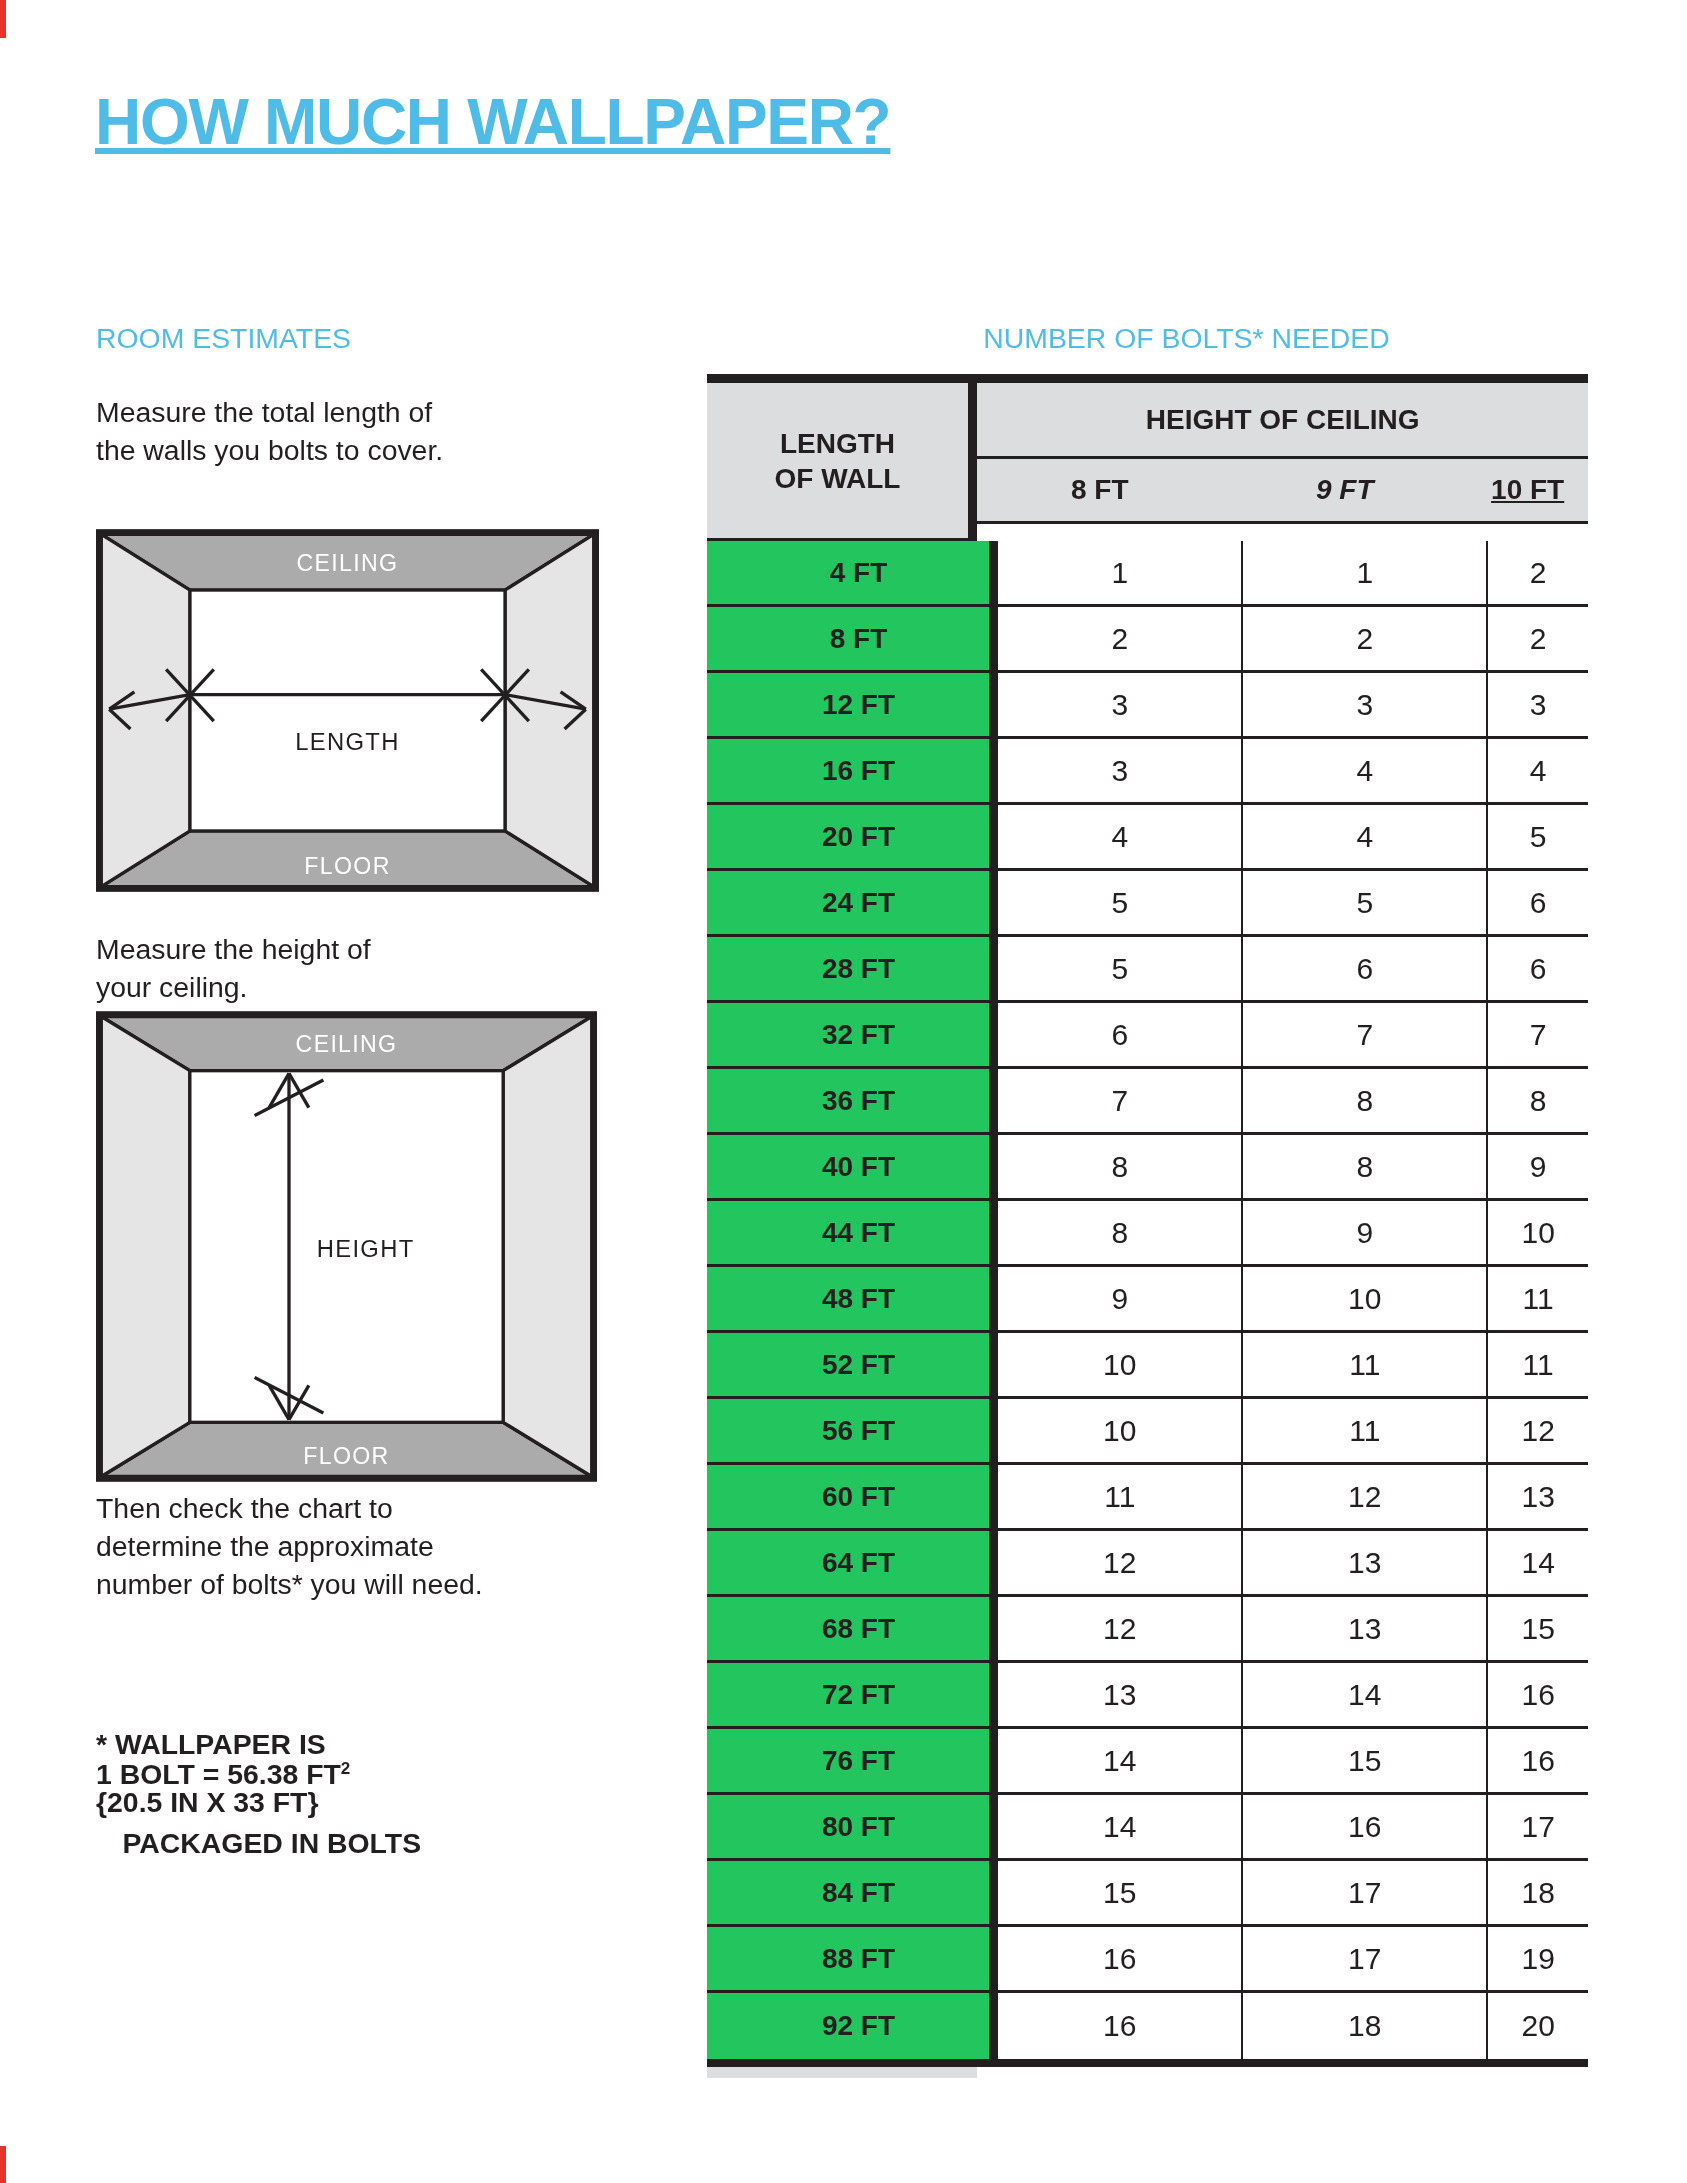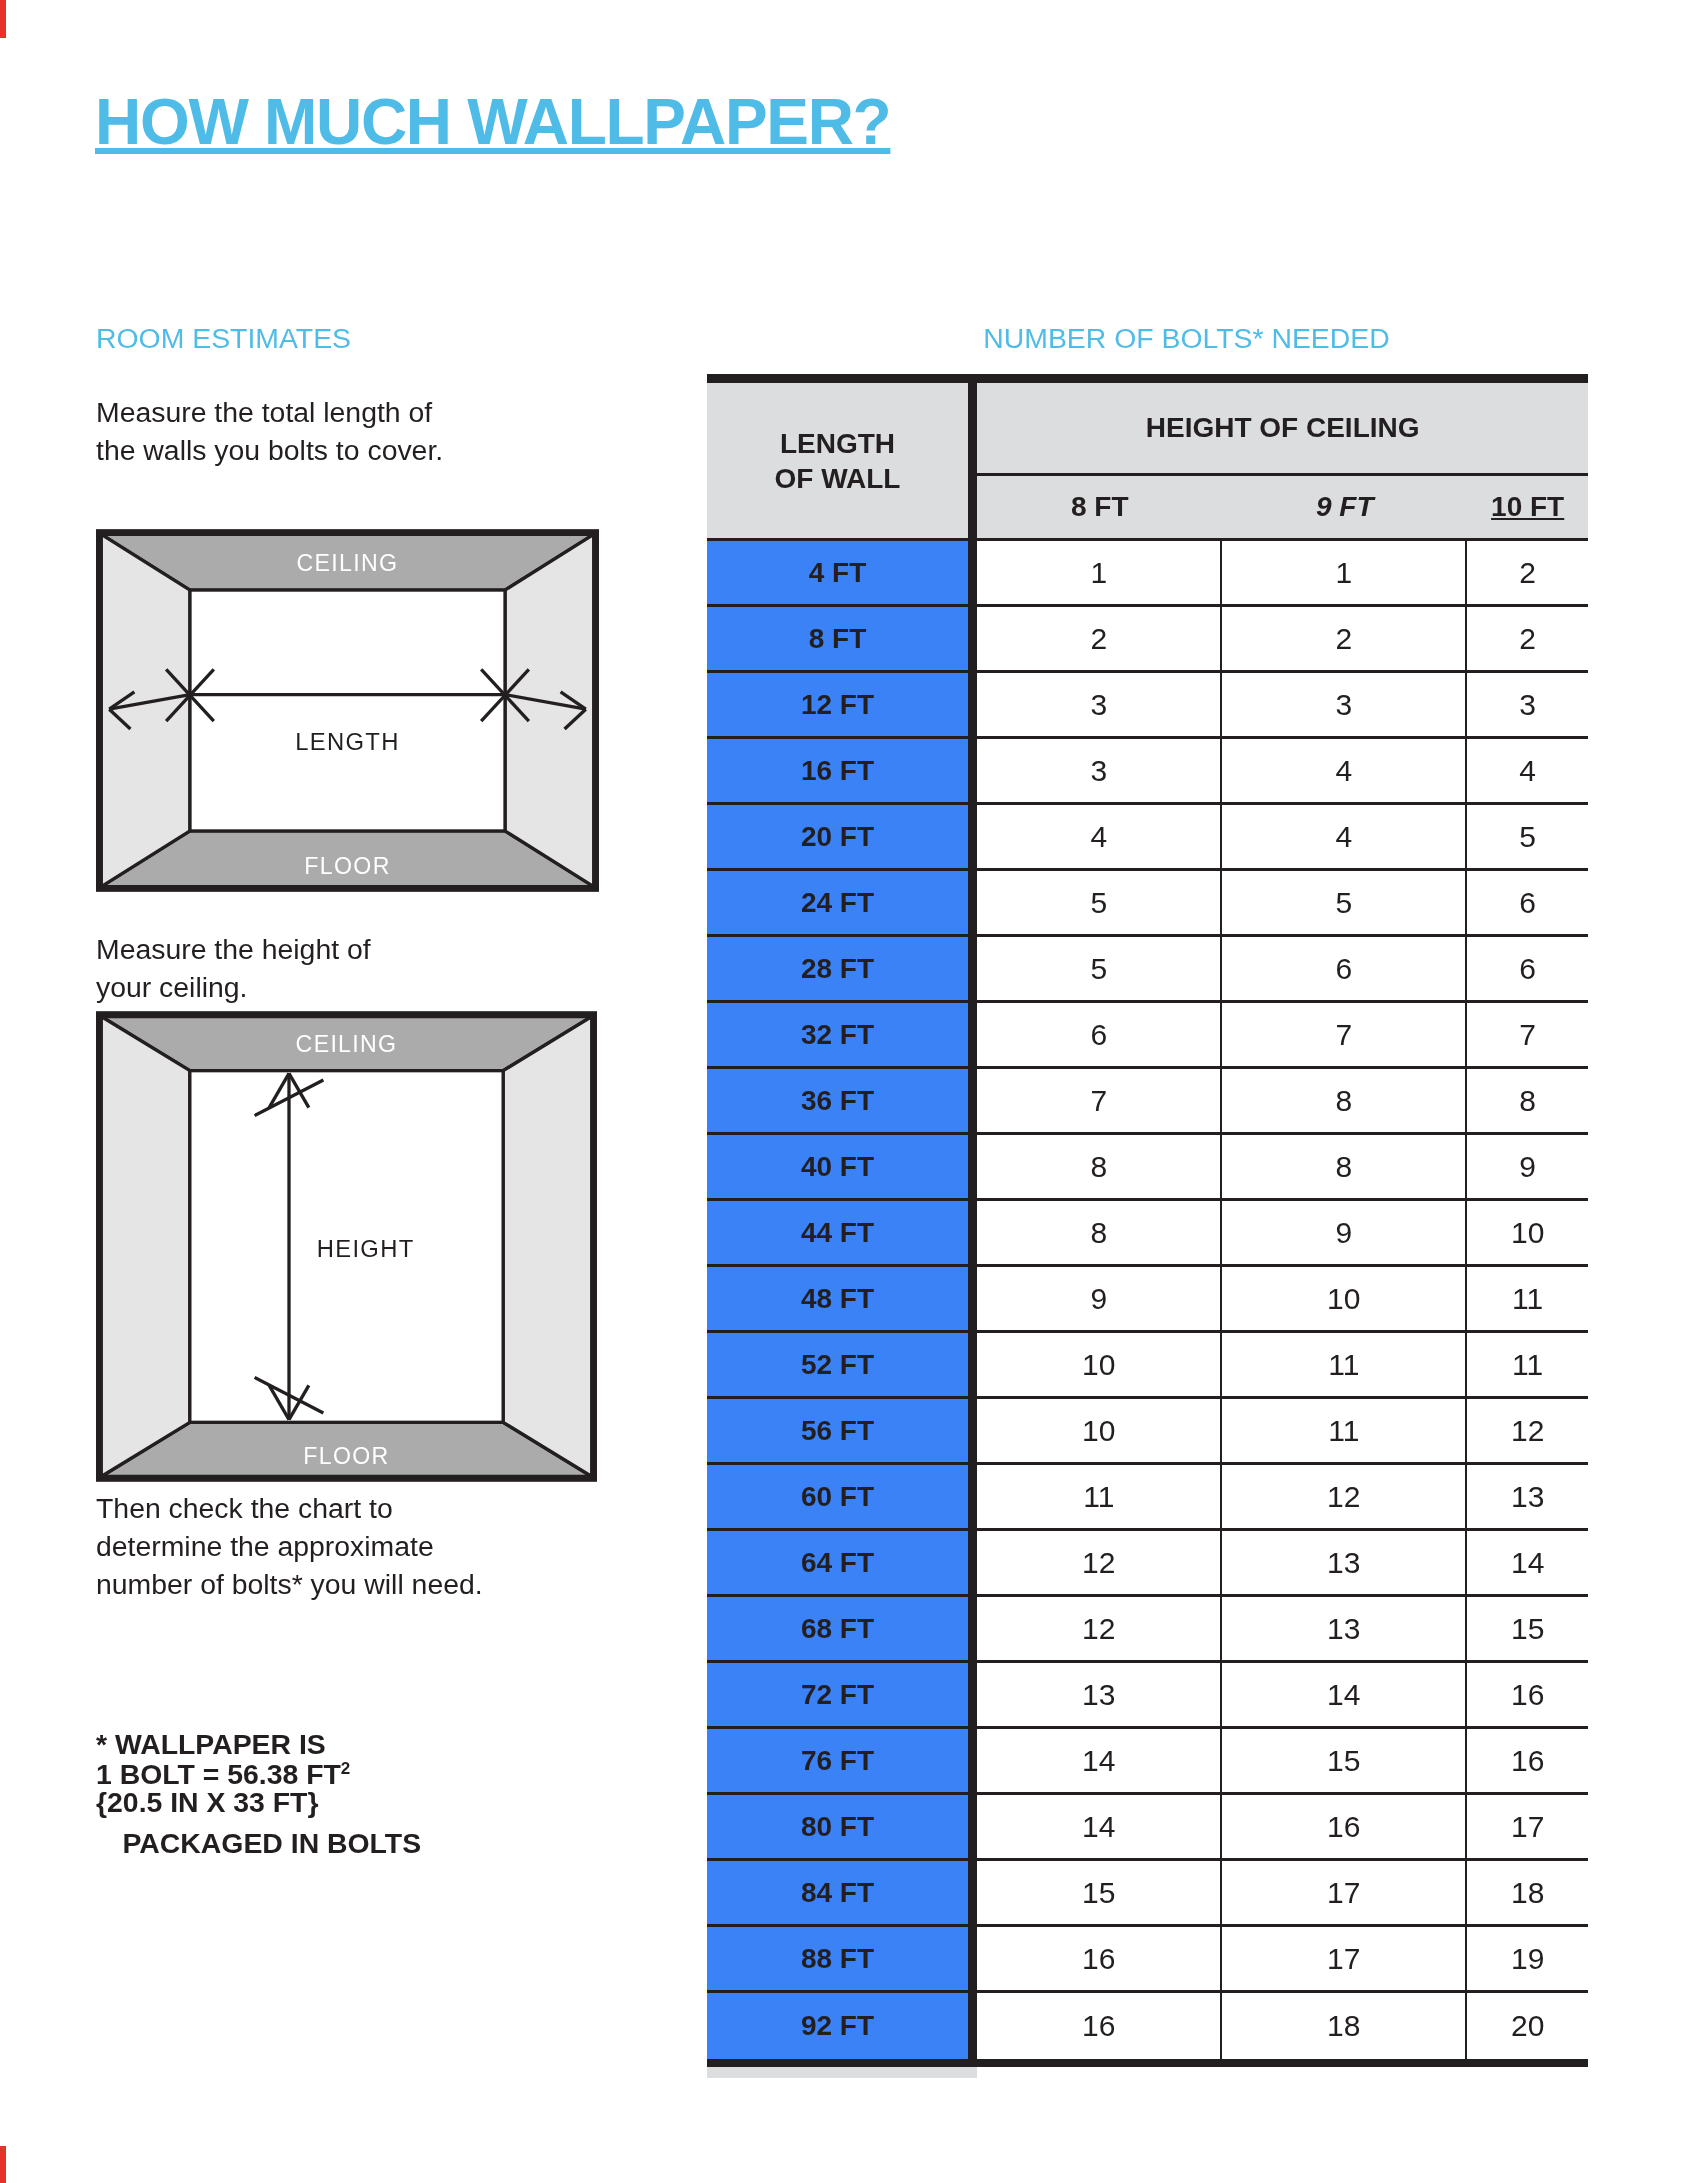--- a/index.html
+++ b/index.html
@@ -50,36 +50,36 @@
   .t-topbar{height:9.3px;background:#231F20;}
   .t-header{display:flex;height:158px;}
   .t-label{
     width:261px;background:#DCDDDE;box-sizing:border-box;border-bottom:3.3px solid #231F20;
     display:flex;align-items:center;justify-content:center;text-align:center;
     font-weight:bold;font-size:28px;line-height:35px;white-space:pre-line;
   }
   .t-vdiv{width:9.3px;background:#231F20;flex:none;}
   .t-right{flex:1;display:flex;flex-direction:column;}
   .t-hoc{
-    height:93px;background:#DCDDDE;box-sizing:border-box;border-bottom:3.3px solid #231F20;
+    height:76px;background:#DCDDDE;box-sizing:border-box;border-bottom:3.3px solid #231F20;
     display:flex;align-items:center;justify-content:center;font-weight:bold;font-size:28px;
   }
   .t-subs{
     height:65px;background:#DCDDDE;box-sizing:border-box;border-bottom:3.3px solid #231F20;
     display:flex;
   }
   .t-sub{display:flex;align-items:center;justify-content:center;font-weight:bold;font-size:28px;}
   .t-sub.c1{width:245px;}
   .t-sub.c2{width:245px;font-style:italic;}
   .t-sub.c3{flex:1;text-decoration:underline;}
   .t-row{display:flex;height:66px;box-sizing:border-box;border-bottom:3.3px solid #231F20;background:#ffffff;}
   #table-body .t-row:last-child{border-bottom:none;}
   .t-rowlabel{
-    width:261px;background:#3b82f6;display:flex;align-items:center;justify-content:center;
-    font-weight:bold;font-size:28px;flex:none;
+    width:261px;background:#22c55e;display:flex;align-items:center;justify-content:center;
+    font-weight:bold;font-size:28px;flex:none;padding-left:21px;
   }
   .t-val{display:flex;align-items:center;justify-content:center;font-size:30px;box-sizing:border-box;}
   .t-val.c1{width:245px;border-right:2px solid #231F20;}
   .t-val.c2{width:245px;border-right:2px solid #231F20;}
   .t-val.c3{flex:1;}
   .t-bottombar{height:8px;background:#231F20;}
   .t-stub{width:270px;height:10.6px;background:#DCDDDE;}
 </style>
 </head>
 <body>

